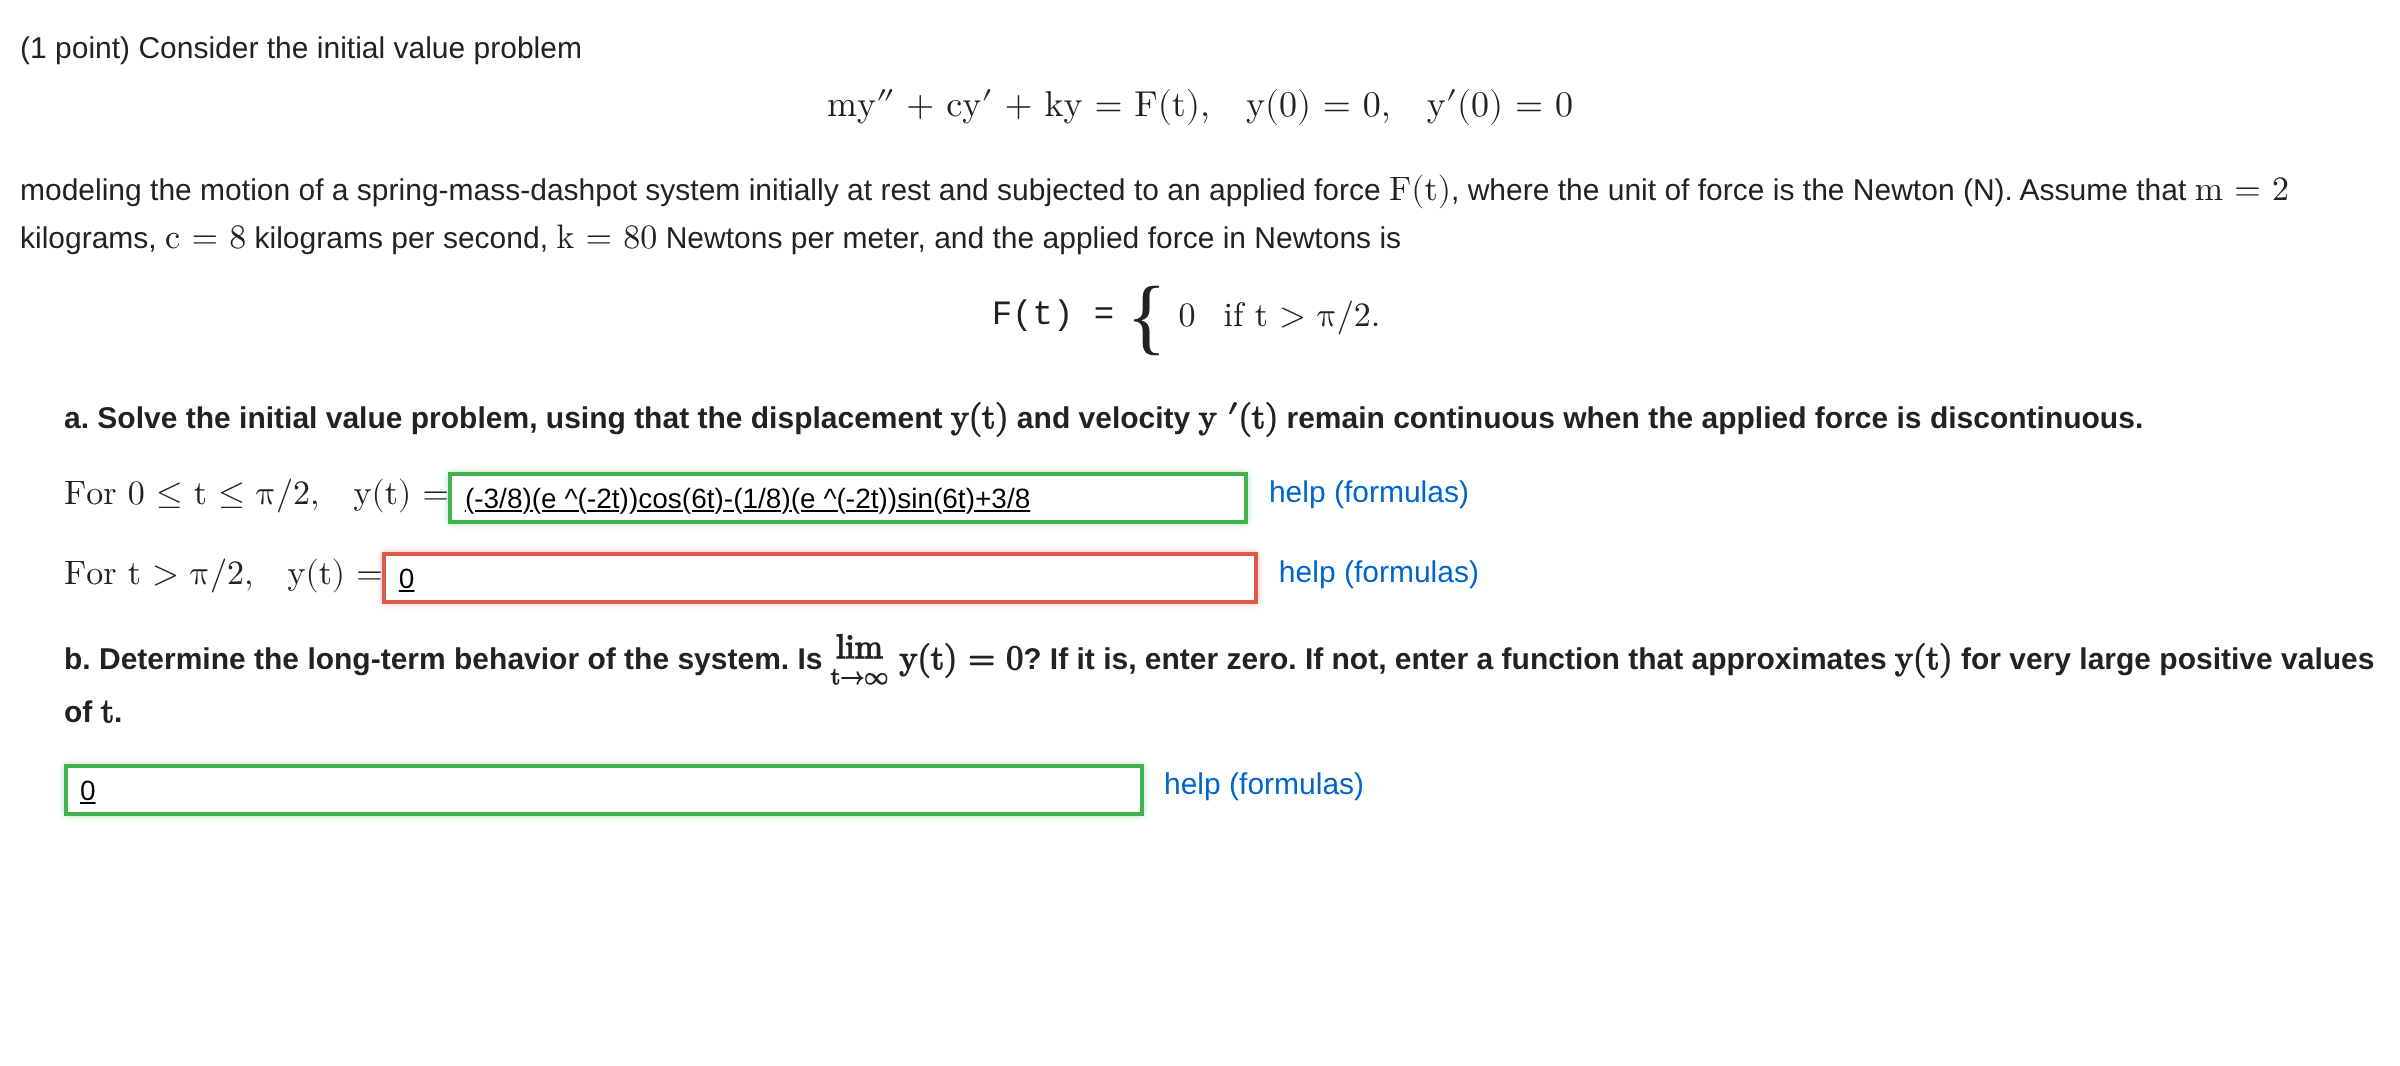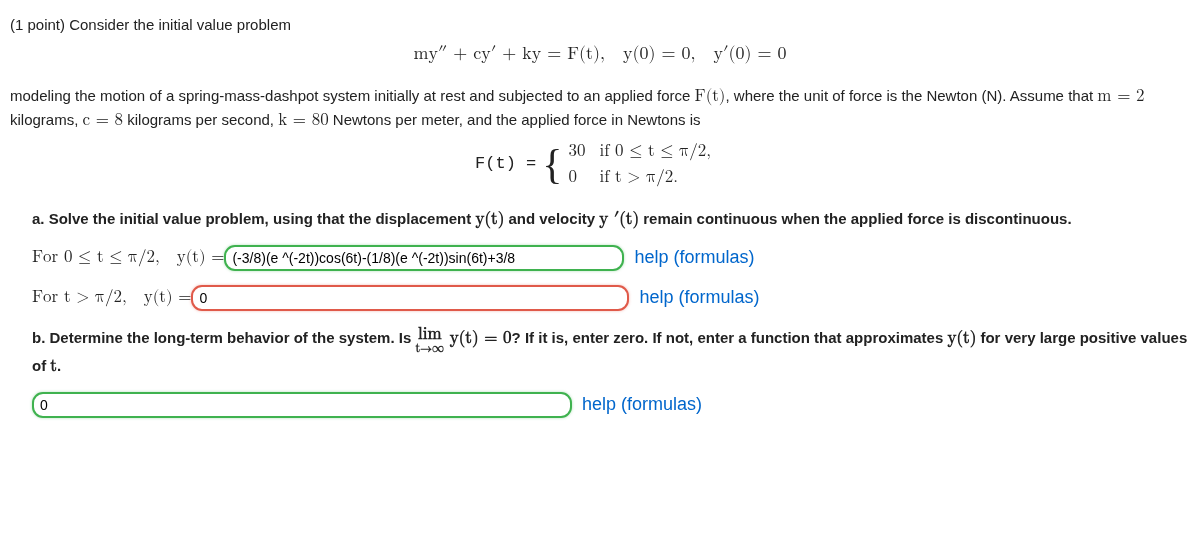--- a/index.html
+++ b/index.html
@@ -33,37 +33,38 @@
     display: flex;
     align-items: flex-start;
     flex-wrap: nowrap;
   }
   input.ans {
     font-family: Arial, Helvetica, sans-serif;
     font-size: 14px;
     height: 26px;
     padding: 1px 6px;
     border: 2px solid #888;
-    border-radius: 11px;
+    border-radius: 0;
     outline: none;
     box-sizing: border-box;
+    text-decoration: underline;
   }
   input.correct {
     border-color: #3fb24f;
     box-shadow: 0 0 3px rgba(63,178,79,0.4);
   }
   input.incorrect {
     border-color: #e05a4a;
     box-shadow: 0 0 3px rgba(224,90,74,0.4);
   }
   a.help {
     color: #0066cc;
     text-decoration: none;
     margin-left: 10px;
-    font-size: 18px;
+    font-size: 15px;
   }
   
   .piecewise {
     display: inline-flex;
     align-items: center;
     justify-content: center;
   }
   .piecewise .lhs {
     margin-right: 6px;
     font-family: Liberation Mono, monospace;
@@ -107,24 +108,20 @@
 <p>
   <span>modeling the motion of a spring-mass-dashpot system initially at rest and subjected to an applied force </span><span class="math-inline">F(t)</span><span>, where the unit of force is the Newton (N). Assume that </span><span class="math-inline">m = 2</span><span> kilograms, </span><span class="math-inline">c = 8</span><span> kilograms per second, </span><span class="math-inline">k = 80</span><span> Newtons per meter, and the applied force in Newtons is</span>
 </p>
 
 <div class="centered">
   <div class="piecewise math">
     <span class="lhs math-inline">F(t) = </span>
     <span class="brace">{</span>
     <table>
       <tbody>
-          <tr>
-        <td>30</td>
-        <td>if 0 ≤ t ≤ π/2,</td>
-      </tr>
       <tr>
         <td>0</td>
         <td>if t &gt; π/2.</td>
       </tr>
     </tbody>
       </table>
   </div>
 </div>
 
 <p class="indent">

